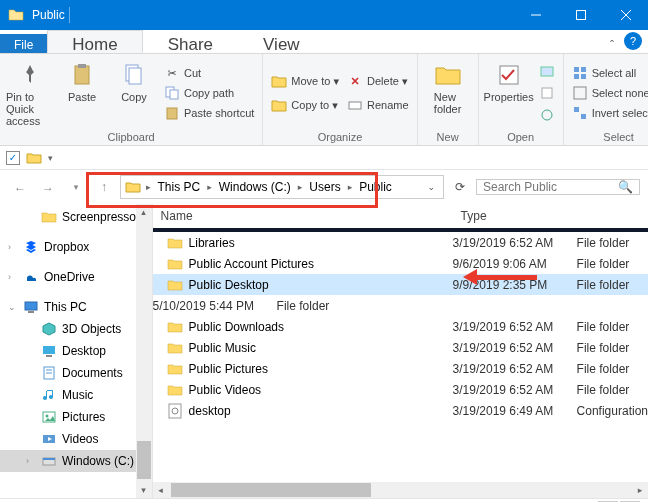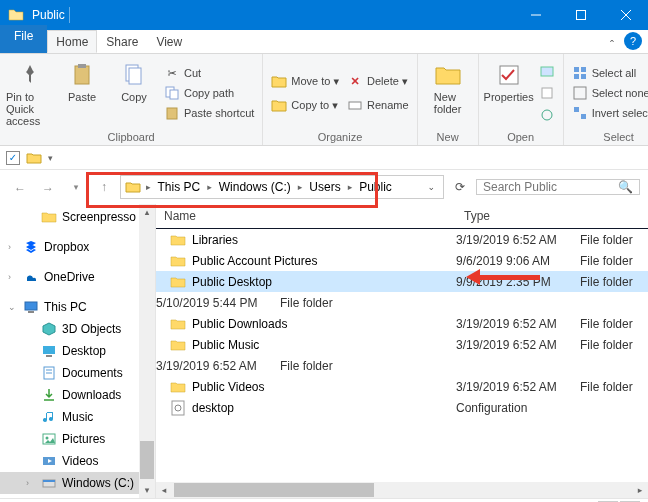--- a/index.html
+++ b/index.html
@@ -5,22 +5,22 @@
 * { box-sizing: border-box; margin: 0; padding: 0; font-family: "Segoe UI", sans-serif; }
 body { background: #fff; width: 648px; height: 502px; overflow: hidden; font-size: 12px; color: #000; }
 
 .titlebar { background: #0078d7; height: 30px; display: flex; align-items: center; color: #fff; }
 .titlebar .folder-icon { margin: 0 8px; width: 16px; height: 16px; }
 .titlebar .title { font-size: 12px; flex: 0 0 auto; }
 .titlebar .spacer { flex: 1; }
 .titlebar .sys-btn { width: 45px; height: 30px; display: flex; align-items: center; justify-content: center; color: #fff; }
 
 .tabs { background: #fff; height: 24px; display: flex; align-items: flex-end; border-bottom: 1px solid #d9d9d9; }
-.tabs .file-tab { background: #1979ca; color: #fff; padding: 4px 14px; font-size: 12px; height: 28px; }
-.tabs .tab { padding: 4px 8px; font-size: 12px; color: #444; border: 1px solid transparent; height: 23px; }
+.tabs .file-tab { background: #1979ca; color: #fff; padding: 4px 14px; font-size: 12px; height: 19px; }
+.tabs .tab { padding: 4px 24px; font-size: 17px; color: #444; border: 1px solid transparent; height: 23px; }
 .tabs .tab.active { border: 1px solid #d9d9d9; border-bottom: 1px solid #f5f6f7; background: #f5f6f7; }
 .tabs .expand { margin-left: auto; padding: 0 6px; color: #666; }
 .tabs .help { width: 18px; height: 18px; border-radius: 50%; background: #0078d7; color: #fff; display: flex; align-items: center; justify-content: center; margin: 0 6px 3px 4px; font-size: 11px; }
 
 .ribbon { background: #f5f6f7; height: 92px; display: flex; border-bottom: 1px solid #d9d9d9; }
 .group { border-right: 1px solid #e1e1e1; padding: 3px 6px 0 6px; display: flex; flex-direction: column; }
 .group-body { display: flex; flex: 1; gap: 4px; }
 .group-label { text-align: center; font-size: 11px; color: #666; padding: 2px 0; }
 .big-btn { display: flex; flex-direction: column; align-items: center; justify-content: flex-start; width: 48px; padding-top: 4px; font-size: 11px; color: #444; text-align: left; gap: 2px; }
 .big-btn .ico { width: 28px; height: 28px; display: flex; align-items: center; justify-content: center; }
@@ -48,21 +48,21 @@
 .tree-item { display: flex; align-items: center; gap: 5px; padding: 3px 4px 3px 8px; font-size: 12px; color: #000; white-space: nowrap; }
 .tree-item .exp { width: 10px; color: #888; font-size: 9px; }
 .tree-item .ico { width: 16px; height: 16px; display:flex; align-items:center; justify-content:center; }
 .tree-item.indent { padding-left: 26px; }
 .tree-item.sel { background: #d8d8d8; }
 .sidebar .scroll-v { position: absolute; right: 0; top: 0; width: 16px; height: 100%; background: #f0f0f0; display:flex; flex-direction:column; align-items:center; }
 .sidebar .scroll-v .arr { height:16px; font-size:9px; color:#666; display:flex;align-items:center;justify-content:center;width:100%; }
 .sidebar .scroll-v .thumb { background:#c2c2c2; width:14px; height:38px; margin-top:auto; margin-bottom:3px; }
 
 .listpane { flex: 1; display: flex; flex-direction: column; position: relative; }
-.headers { display: flex; border-bottom: 1px solid #0f172a; font-size: 12px; color: #444; }
+.headers { display: flex; border-bottom: 4px solid #0f172a; font-size: 12px; color: #444; }
 .headers div { padding: 5px 8px; }
 .col-name { width: 300px; }
 .col-date { width: 124px; }
 .col-type { flex: 1; }
 .rows { flex: 1; }
 .row { display: flex; align-items: center; font-size: 12px; height: 21px; }
 .row.sel { background: #cde8ff; }
 .row .c-name { width: 300px; display: flex; align-items: center; gap: 6px; padding-left: 14px; }
 .row .c-date { width: 124px; color: #333; }
 .row .c-type { flex: 1; color: #333; }
@@ -411,29 +411,20 @@
             <line x1="5" y1="5" x2="11" y2="5" stroke="#5b9bd5"></line>
             <line x1="5" y1="8" x2="11" y2="8" stroke="#5b9bd5"></line>
           </svg>
         </span>
         <span>Documents</span>
       </div>
       <div class="tree-item indent">
         <span class="exp"></span>
         <span class="ico">
           <svg width="16" height="16">
-            <path d="M8 2v8m-3-3l3 3 3-3M3 13h10" stroke="#3a9e3a" fill="none" stroke-width="1.5"></path>
-          </svg>
-        </span>
-        <span>Downloads</span>
-      </div>
-      <div class="tree-item indent">
-        <span class="exp"></span>
-        <span class="ico">
-          <svg width="16" height="16">
             <path d="M6 3v8a2 2 0 11-1-1.7V4l7-1v7a2 2 0 11-1-1.7V3z" fill="#2ea0d6"></path>
           </svg>
         </span>
         <span>Music</span>
       </div>
       <div class="tree-item indent">
         <span class="exp"></span>
         <span class="ico">
           <svg width="16" height="16">
             <rect x="2" y="3" width="12" height="10" fill="#fff" stroke="#4caf84"></rect>
@@ -533,20 +524,28 @@
               <svg width="16" height="14">
                 <path d="M1 3h5l1 1h8v8H1z" fill="#ffd968" stroke="#caa52b" stroke-width="0.5"></path>
               </svg>
             </span>
             <span>Public Music</span>
           </div>
           <div class="c-date">3/19/2019 6:52 AM</div>
           <div class="c-type">File folder</div>
         </div>
         <div class="row">
+          <div class="c-name">
+            <span class="fico">
+              <svg width="16" height="14">
+                <path d="M1 3h5l1 1h8v8H1z" fill="#ffd968" stroke="#caa52b" stroke-width="0.5"></path>
+              </svg>
+            </span>
+            <span>Public Pictures</span>
+          </div>
           <div class="c-date">3/19/2019 6:52 AM</div>
           <div class="c-type">File folder</div>
         </div>
         <div class="row">
           <div class="c-name">
             <span class="fico">
               <svg width="16" height="14">
                 <path d="M1 3h5l1 1h8v8H1z" fill="#ffd968" stroke="#caa52b" stroke-width="0.5"></path>
               </svg>
             </span>
@@ -558,20 +557,21 @@
         <div class="row">
           <div class="c-name">
             <span class="fico">
               <svg width="14" height="16">
                 <rect x="1" y="1" width="12" height="14" fill="#fff" stroke="#999"></rect>
                 <circle cx="7" cy="8" r="3" fill="none" stroke="#888"></circle>
               </svg>
             </span>
             <span>desktop</span>
           </div>
+          <div class="c-date">3/19/2019 6:49 AM</div>
           <div class="c-type">Configuration</div>
         </div>
       </div>
     <div class="arrow-annot" style="top:65px; left:310px;">
       <div class="head"></div>
         <div class="shaft"></div>
     </div>
     <div class="scroll-h">
       <div class="arr">◂</div>
         <div class="thumb"></div>

